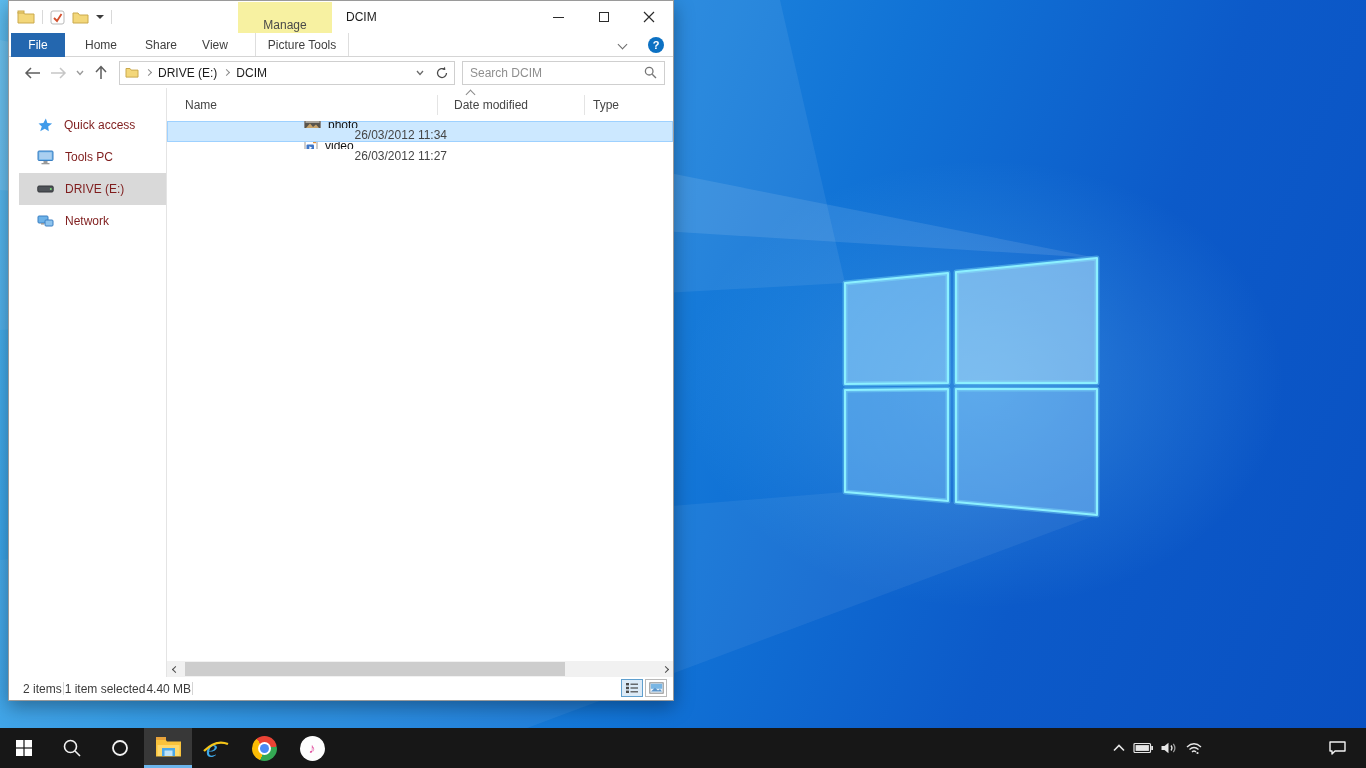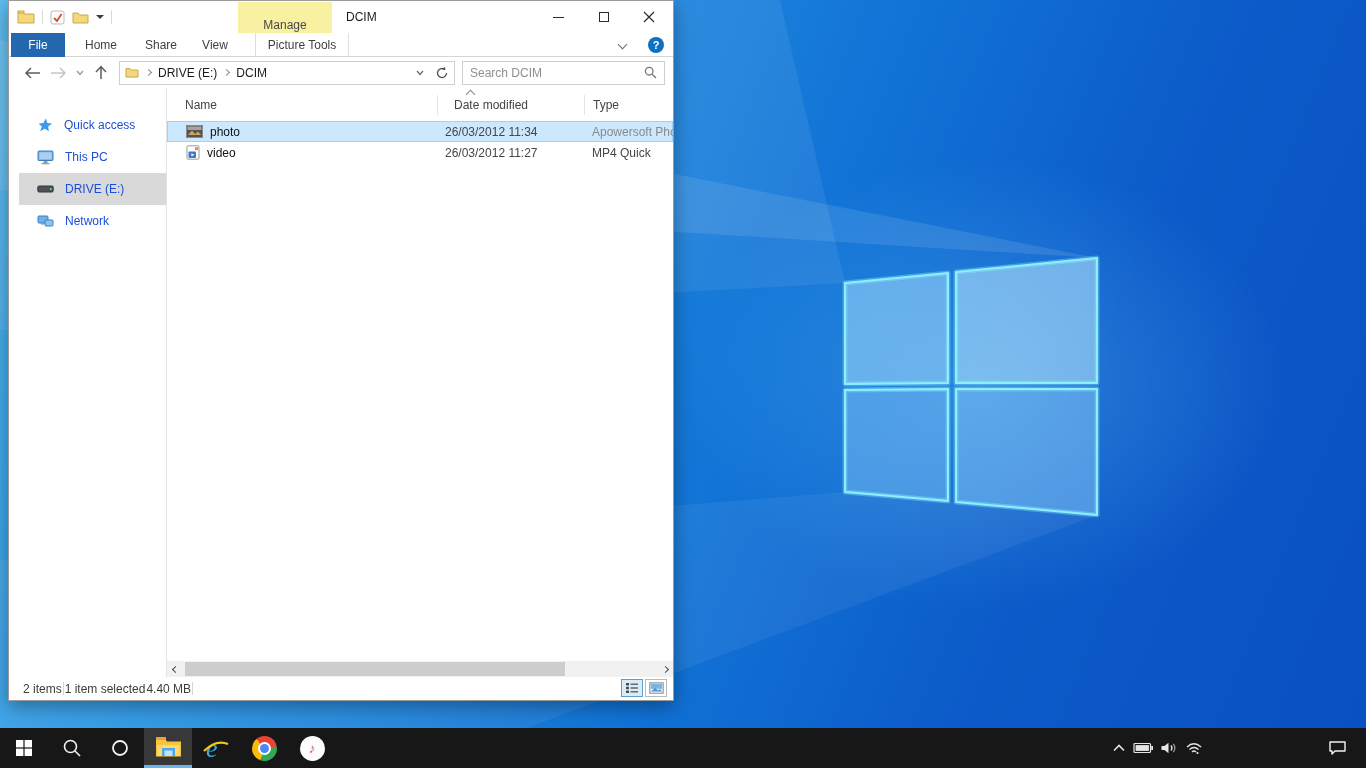--- a/index.html
+++ b/index.html
@@ -52,32 +52,32 @@
   .crumb-chev { width:5px; height:5px; border-right:1.3px solid #8a8a8a; border-bottom:1.3px solid #8a8a8a; transform:rotate(-45deg); margin:0 2px; }
   .addr-spacer { flex:1; }
   .search-box { margin-left:7px; width:203px; height:24px; border:1px solid #cfcfcf; background:#fff;
     display:flex; align-items:center; padding:0 7px; }
   .search-input { flex:1; border:none; outline:none; font-size:12px; font-family:"Liberation Sans",sans-serif; color:#1b1b1b; }
   .search-input::placeholder { color:#8f8f8f; }
 
   
   .main { flex:1 1 auto; display:flex; min-height:0; }
   .sidebar { width:158px; border-right:1px solid #e4e4e4; padding-top:21px; flex:0 0 auto; }
-  .side-item { height:32px; display:flex; align-items:center; gap:11px; padding-left:28px; color:#1d4ed8; }
+  .side-item { height:32px; display:flex; align-items:center; gap:11px; padding-left:28px; color:#7f1d1d; }
   .side-item.selected { background:#d9d9d9; margin-left:10px; padding-left:18px; }
 
   .filearea { flex:1; display:flex; flex-direction:column; min-width:0; position:relative; }
   .list-header { height:33px; display:flex; align-items:center; color:#454545; position:relative; flex:0 0 auto; }
   .hcell-name { width:270px; padding-left:18px; }
   .hcell-date { width:147px; padding-left:16px; border-left:1px solid #e4e4e4; height:20px; display:flex; align-items:center; }
   .hcell-type { flex:1; padding-left:8px; border-left:1px solid #e4e4e4; height:20px; display:flex; align-items:center; }
   .sort-caret { position:absolute; left:300px; top:3px; width:7px; height:7px; border-left:1.3px solid #8a8a8a; border-top:1.3px solid #8a8a8a; transform:rotate(45deg); }
 
   .rows { flex:1; min-height:0; }
-  .row { height:21px; display:flex; align-items:center; }
+  .row { height:21px; display:flex; align-items:center;flex-direction:column; }
   .row.selected { background:#cce8ff; box-shadow:inset 0 0 0 1px #9ed1ff; }
   .c-name { width:270px; padding-left:19px; display:flex; align-items:center; gap:7px; color:#111; overflow:hidden; }
   .c-date { width:147px; padding-left:8px; color:#454545; }
   .c-type { flex:1; padding-left:8px; color:#454545; white-space:nowrap; overflow:hidden; }
   .type-light { color:#8a8a8a; }
 
   .hscroll { height:16px; background:#f1f1f1; position:relative; flex:0 0 auto; }
   .hs-arrow { position:absolute; top:3px; width:10px; height:10px; display:flex; align-items:center; justify-content:center; }
   .hs-left { left:3px; } .hs-right { right:3px; }
   .chev-l { width:5px; height:5px; border-left:1.5px solid #4a4a4a; border-bottom:1.5px solid #4a4a4a; transform:rotate(45deg); }
@@ -250,21 +250,21 @@
           </svg>
           <span>Quick access</span>
         </div>
         <div class="side-item">
           <svg width="17" height="15" viewBox="0 0 17 15">
             <rect x="1" y="1" width="15" height="9.5" rx="1" fill="#6db2e8" stroke="#3a7fc2"></rect>
             <rect x="2.3" y="2.3" width="12.4" height="7" fill="#aacff0"></rect>
             <rect x="6.5" y="11" width="4" height="2" fill="#9a9a9a"></rect>
             <rect x="4.5" y="13" width="8" height="1.3" fill="#9a9a9a"></rect>
           </svg>
-          <span>This PC</span>
+          <span>Tools PC</span>
         </div>
         <div class="side-item selected">
           <svg width="17" height="8" viewBox="0 0 17 8">
             <rect x="0.8" y="1" width="15.4" height="6" rx="1.2" fill="#4f5358" stroke="#34373b"></rect>
             <circle cx="13.8" cy="4" r="1" fill="#7be37b"></circle>
           </svg>
           <span>DRIVE (E:)</span>
         </div>
         <div class="side-item">
           <svg width="17" height="14" viewBox="0 0 17 14">

